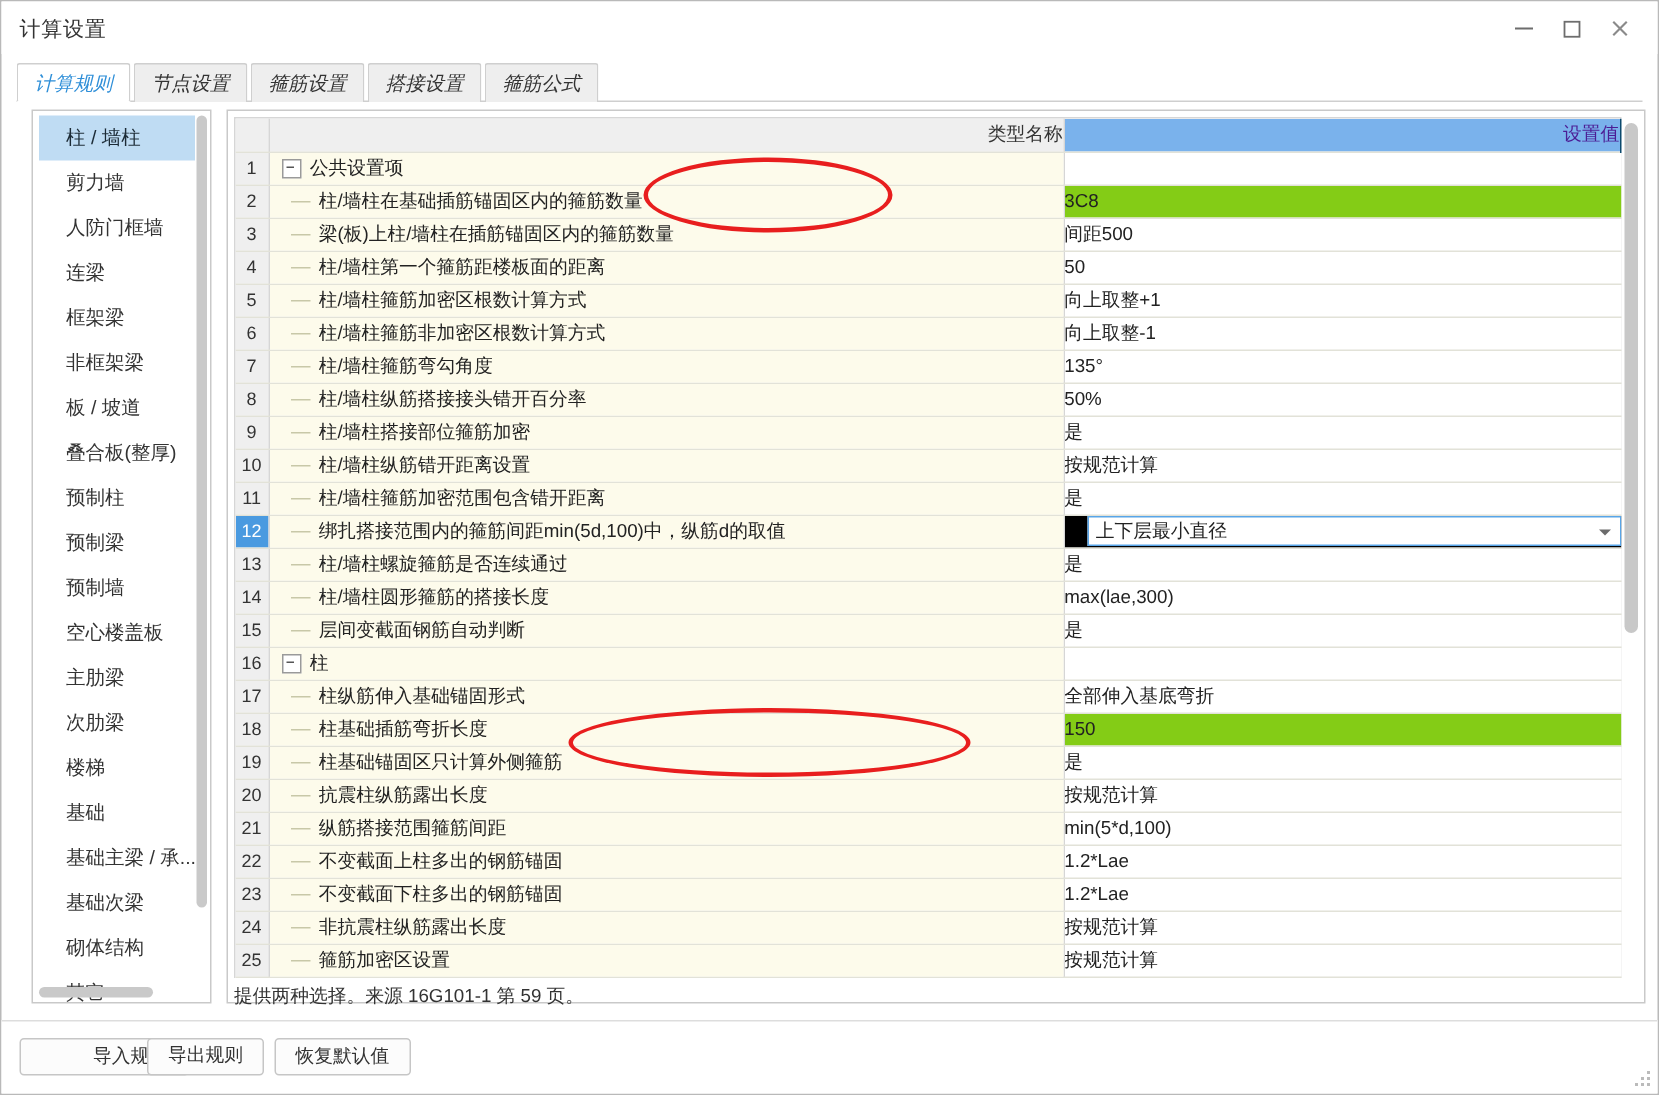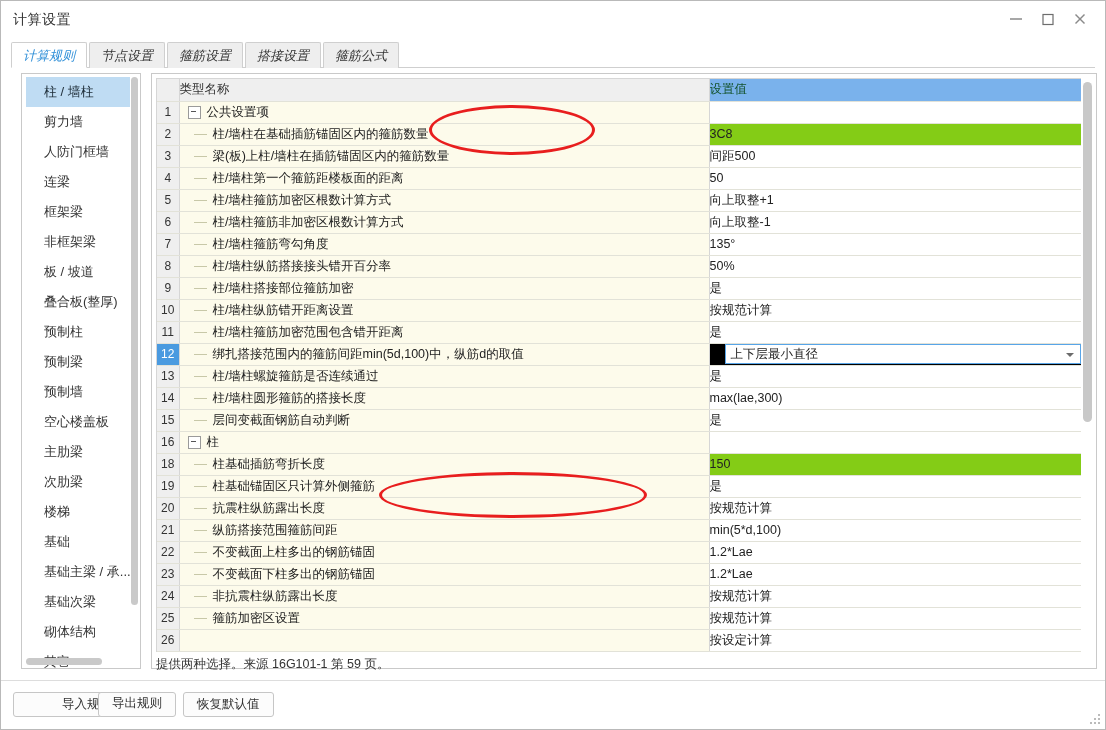--- a/index.html
+++ b/index.html
@@ -180,26 +180,26 @@
   col.c-num  { width: 22px; }
   col.c-name { width: 530px; }
   col.c-val  { width: 372px; }
 
   thead th {
     background: #efefef;
     border-bottom: 1px solid #cccccc;
     font-weight: normal;
     font-size: 12.5px;
     color: #333;
-    text-align: left;
+    text-align: right;
   }
   thead th.head-val {
     background: #7ab2ec;
-    color: #14532d;
-    border-right: 1px solid #0c4a6e;
+    color: #4c1d95;
+    border-right: 3px solid #0c4a6e;
   }
   thead th.head-num { background: #efefef; }
 
   td.num {
     background: #efefef;
     text-align: center;
     color: #333;
     font-size: 12px;
     border-right: 1px solid #d6d6d6;
     border-bottom: 1px solid #dcdcdc;
@@ -580,20 +580,30 @@
                 <td class="num">16</td>
                 <td class="name">
                   <div class="tree-wrap">
                     <span class="expander"></span>
                     <span class="node-text">柱</span>
                   </div>
                 </td>
                 <td class="val"></td>
               </tr>
               <tr>
+                <td class="num">17</td>
+                <td class="name">
+                  <div class="tree-wrap">
+                    <span class="child-lead"></span>
+                    <span class="node-text">柱纵筋伸入基础锚固形式</span>
+                  </div>
+                </td>
+                <td class="val">全部伸入基底弯折</td>
+              </tr>
+              <tr>
                 <td class="num">18</td>
                 <td class="name">
                   <div class="tree-wrap">
                     <span class="child-lead"></span>
                     <span class="node-text">柱基础插筋弯折长度</span>
                   </div>
                 </td>
                 <td class="val changed">150</td>
               </tr>
               <tr>

